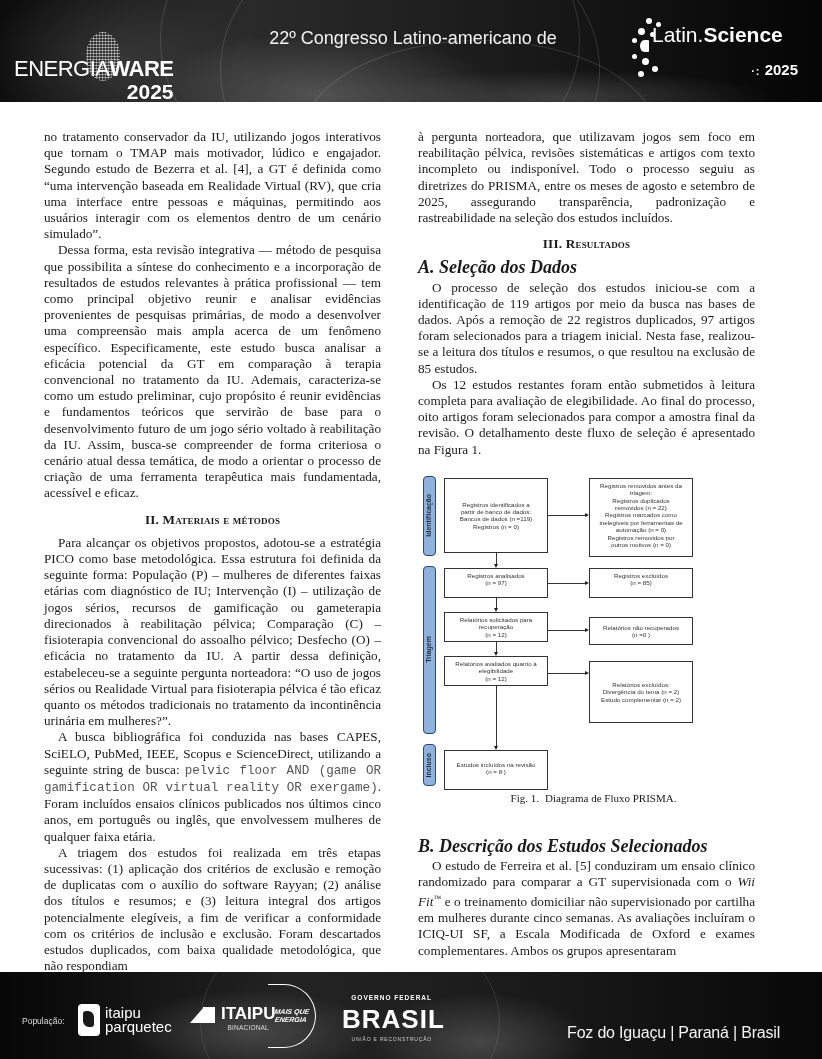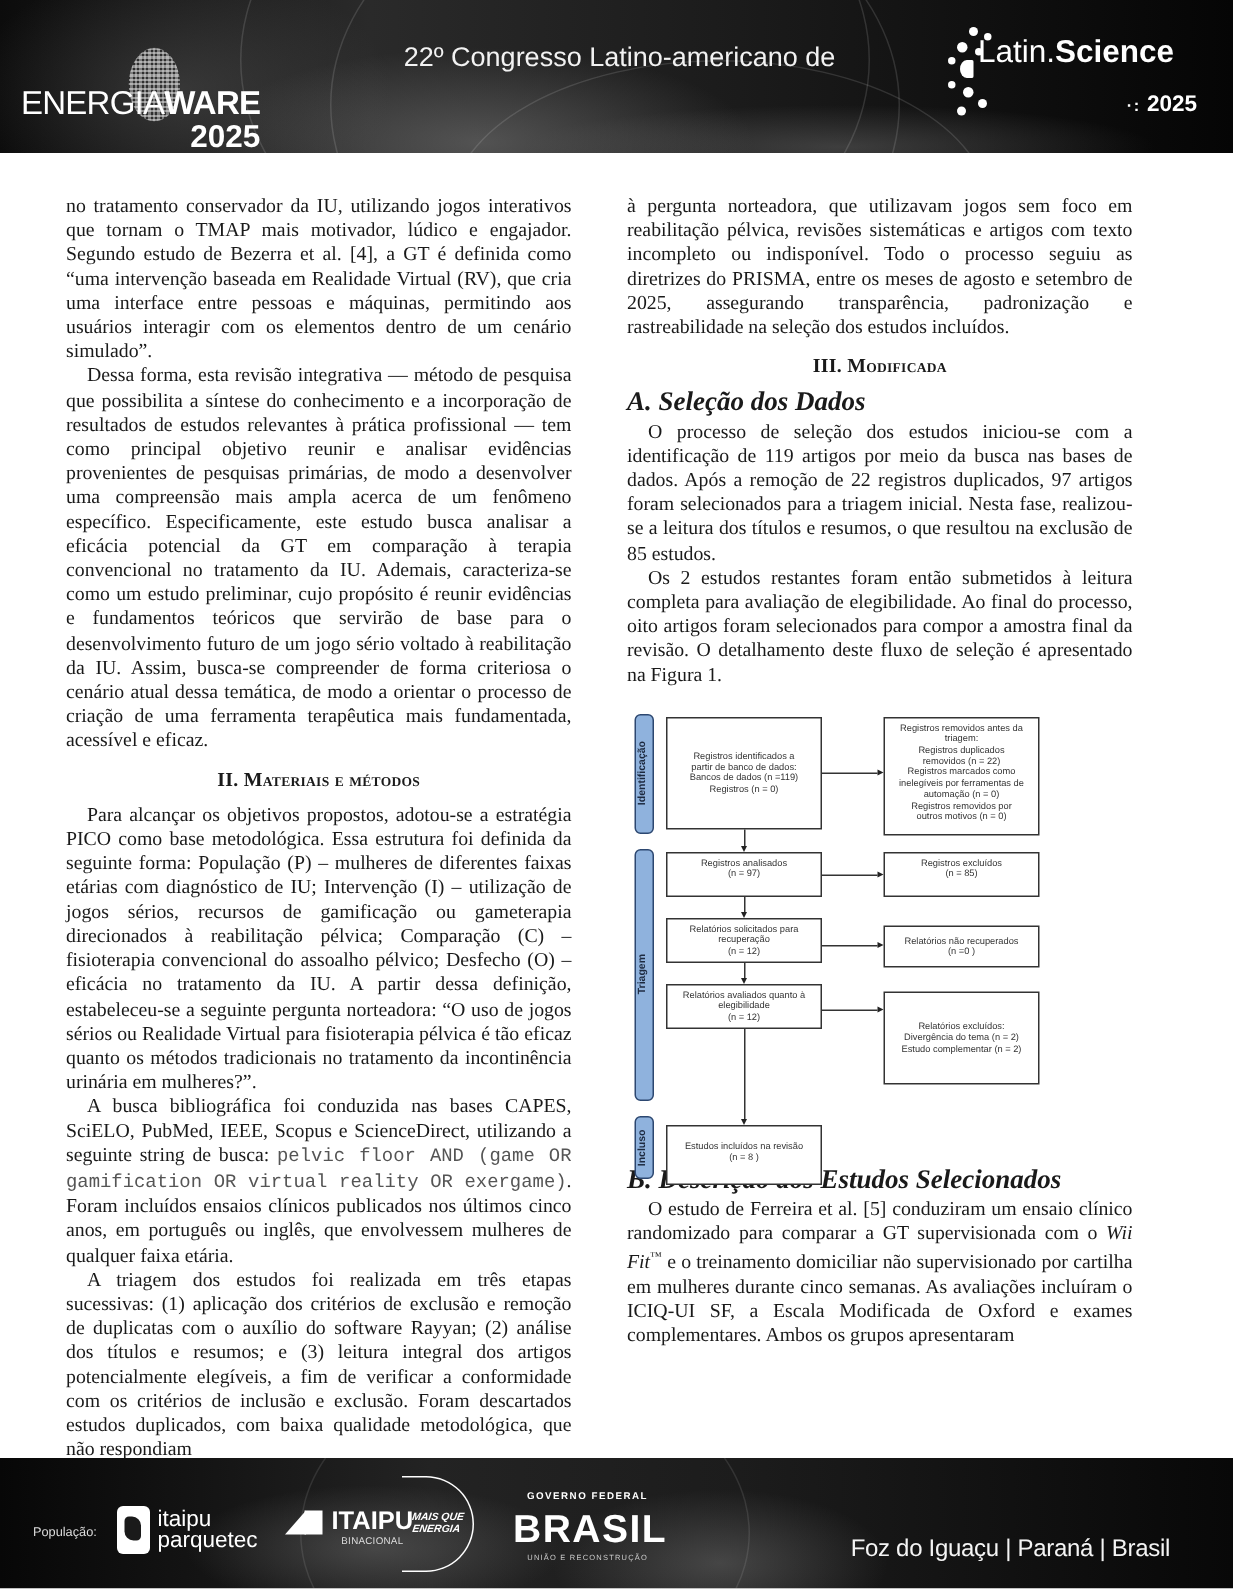--- a/index.html
+++ b/index.html
@@ -154,24 +154,24 @@
   <p class="noindent">no tratamento conservador da IU, utilizando jogos interativos que tornam o TMAP mais motivador, lúdico e engajador. Segundo estudo de Bezerra et al. [4], a GT é definida como “uma intervenção baseada em Realidade Virtual (RV), que cria uma interface entre pessoas e máquinas, permitindo aos usuários interagir com os elementos dentro de um cenário simulado”.</p>
   <p>Dessa forma, esta revisão integrativa — método de pesquisa que possibilita a síntese do conhecimento e a incorporação de resultados de estudos relevantes à prática profissional — tem como principal objetivo reunir e analisar evidências provenientes de pesquisas primárias, de modo a desenvolver uma compreensão mais ampla acerca de um fenômeno específico. Especificamente, este estudo busca analisar a eficácia potencial da GT em comparação à terapia convencional no tratamento da IU. Ademais, caracteriza-se como um estudo preliminar, cujo propósito é reunir evidências e fundamentos teóricos que servirão de base para o desenvolvimento futuro de um jogo sério voltado à reabilitação da IU. Assim, busca-se compreender de forma criteriosa o cenário atual dessa temática, de modo a orientar o processo de criação de uma ferramenta terapêutica mais fundamentada, acessível e eficaz.</p>
   <h2 class="sec-title">II. Materiais e métodos</h2>
   <p>Para alcançar os objetivos propostos, adotou-se a estratégia PICO como base metodológica. Essa estrutura foi definida da seguinte forma: População (P) – mulheres de diferentes faixas etárias com diagnóstico de IU; Intervenção (I) – utilização de jogos sérios, recursos de gamificação ou gameterapia direcionados à reabilitação pélvica; Comparação (C) – fisioterapia convencional do assoalho pélvico; Desfecho (O) – eficácia no tratamento da IU. A partir dessa definição, estabeleceu-se a seguinte pergunta norteadora: “O uso de jogos sérios ou Realidade Virtual para fisioterapia pélvica é tão eficaz quanto os métodos tradicionais no tratamento da incontinência urinária em mulheres?”.</p>
   <p><span>A busca bibliográfica foi conduzida nas bases CAPES, SciELO, PubMed, IEEE, Scopus e ScienceDirect, utilizando a seguinte string de busca: </span><span class="mono">pelvic floor AND (game OR gamification OR virtual reality OR exergame)</span><span>. Foram incluídos ensaios clínicos publicados nos últimos cinco anos, em português ou inglês, que envolvessem mulheres de qualquer faixa etária.</span></p>
   <p>A triagem dos estudos foi realizada em três etapas sucessivas: (1) aplicação dos critérios de exclusão e remoção de duplicatas com o auxílio do software Rayyan; (2) análise dos títulos e resumos; e (3) leitura integral dos artigos potencialmente elegíveis, a fim de verificar a conformidade com os critérios de inclusão e exclusão. Foram descartados estudos duplicados, com baixa qualidade metodológica, que não respondiam</p>
 </section>
 
 <section class="col col-right">
   <p class="noindent">à pergunta norteadora, que utilizavam jogos sem foco em reabilitação pélvica, revisões sistemáticas e artigos com texto incompleto ou indisponível. Todo o processo seguiu as diretrizes do PRISMA, entre os meses de agosto e setembro de 2025, assegurando transparência, padronização e rastreabilidade na seleção dos estudos incluídos.</p>
-  <h2 class="sec-title">III. Modificada</h2>
+  <h2 class="sec-title">III. Resultados</h2>
   <h3 class="subsec-title">A. Seleção dos Dados</h3>
   <p>O processo de seleção dos estudos iniciou-se com a identificação de 119 artigos por meio da busca nas bases de dados. Após a remoção de 22 registros duplicados, 97 artigos foram selecionados para a triagem inicial. Nesta fase, realizou-se a leitura dos títulos e resumos, o que resultou na exclusão de 85 estudos.</p>
-  <p>Os 2 estudos restantes foram então submetidos à leitura completa para avaliação de elegibilidade. Ao final do processo, oito artigos foram selecionados para compor a amostra final da revisão. O detalhamento deste fluxo de seleção é apresentado na Figura 1.</p>
+  <p>Os 12 estudos restantes foram então submetidos à leitura completa para avaliação de elegibilidade. Ao final do processo, oito artigos foram selecionados para compor a amostra final da revisão. O detalhamento deste fluxo de seleção é apresentado na Figura 1.</p>
 
   <figure class="prisma">
     <div class="stage" style="top:0;height:80px;">
         <span>Identificação</span>
       </div>
     <div class="stage" style="top:90px;height:168px;">
         <span>Triagem</span>
       </div>
     <div class="stage" style="top:268px;height:42px;">
         <span>Incluso</span>
@@ -244,20 +244,21 @@
 
     <div class="vline" style="left:78px;top:210px;height:61px;"></div>
     <div class="arr-d" style="left:75.5px;top:270px;"></div>
 
     <div class="box top" style="left:26px;top:274px;width:104px;height:40px;padding-top:10px;">
       <div>Estudos incluídos na revisão</div>
       <div>(n = 8 )</div>
     </div>
   </figure>
 
+  <p class="fig-caption"><span>Fig. 1.</span><span class="gap"></span><span>Diagrama de Fluxo PRISMA.</span></p>
 
   <h3 class="subsec-title">B. Descrição dos Estudos Selecionados</h3>
   <p><span>O estudo de Ferreira et al. [5] conduziram um ensaio clínico randomizado para comparar a GT supervisionada com o </span><span class="italic">Wii Fit</span><sup style="font-size:8px;">™</sup><span> e o treinamento domiciliar não supervisionado por cartilha em mulheres durante cinco semanas. As avaliações incluíram o ICIQ-UI SF, a Escala Modificada de Oxford e exames complementares. Ambos os grupos apresentaram</span></p>
 </section>
 
 <footer class="footer">
   <div class="wave" style="position:absolute;left:200px;top:-60px;width:300px;height:220px;border-radius:50%;border:1px solid rgba(255,255,255,0.1);"></div>
   <span class="realizacao">População:</span>
 
   <div class="parquetec">

